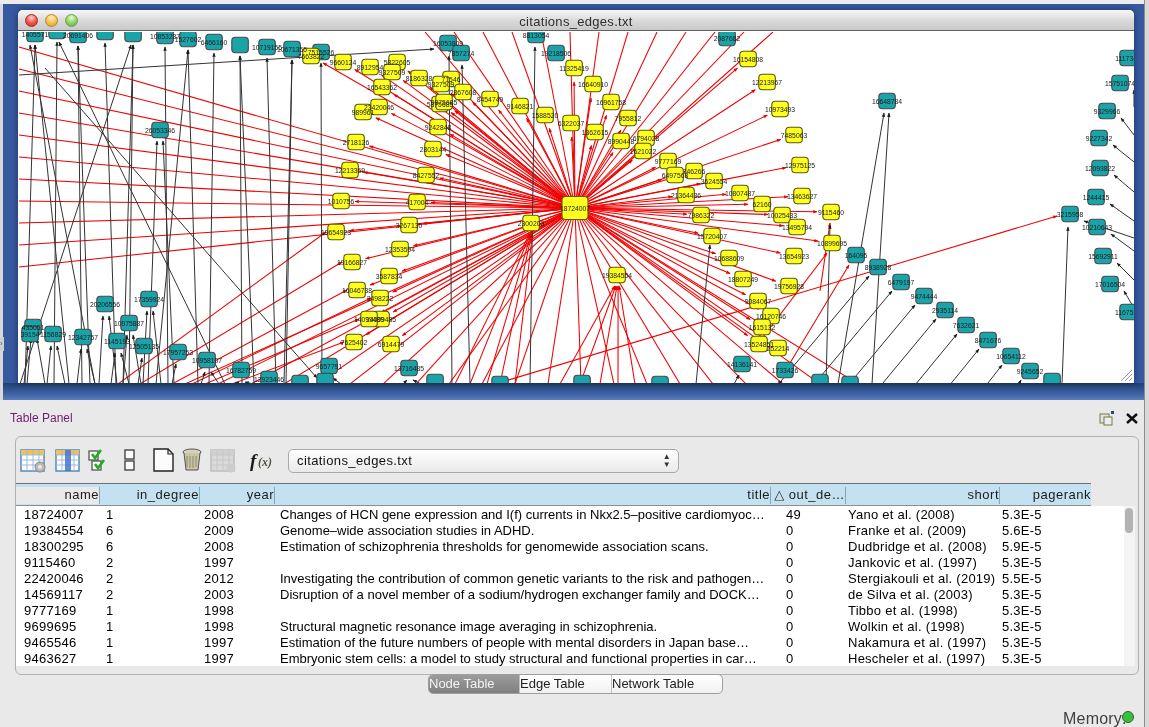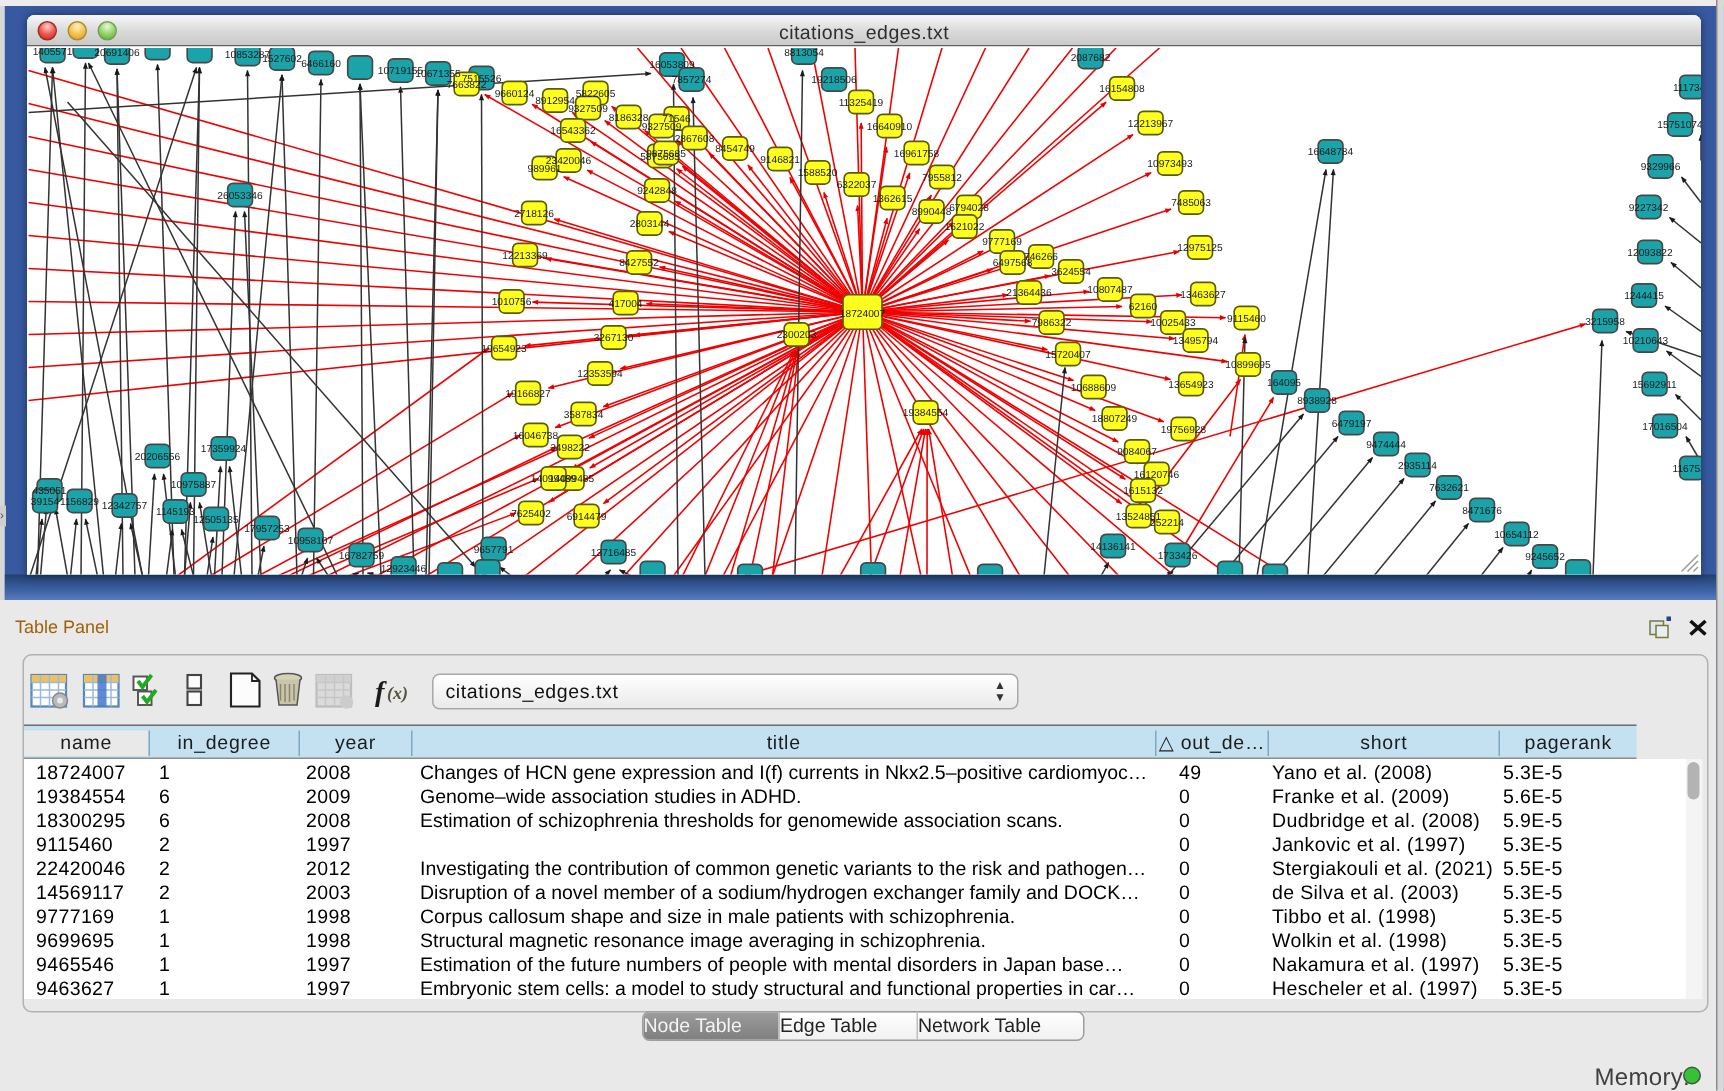--- a/index.html
+++ b/index.html
@@ -12,30 +12,30 @@
  background:linear-gradient(#f7f7f7,#d9d9d9 55%,#c9c9c9);border-bottom:1px solid #626262}
 .titlebar .tt{position:absolute;left:0;right:0;top:4px;text-align:center;font-size:13px;
  letter-spacing:.3px;color:#2e2e2e}
 .light{position:absolute;top:4px;width:13px;height:13px;border-radius:50%}
 .l1{left:7px;background:radial-gradient(circle at 50% 25%,#fbd0cb,#ee5347 55%,#c92c22);border:1px solid #a02d25}
 .l2{left:27px;background:radial-gradient(circle at 50% 25%,#fdf0c0,#f5c04a 55%,#d89a22);border:1px solid #b08a2e}
 .l3{left:47px;background:radial-gradient(circle at 50% 25%,#e8f8d8,#8ed162 55%,#5aa836);border:1px solid #71a14f}
 .content{position:absolute;left:0;top:22px;width:1116px;height:351px;background:#fff;overflow:hidden}
 .grip{position:absolute;right:1px;bottom:1px}
 .tph{position:absolute;left:0;top:400px;width:1149px;height:36px}
-.tph .t{position:absolute;left:10px;top:11px;font-size:12px;color:#a16207}
+.tph .t{position:absolute;left:10px;top:11px;font-size:12px;color:#701a75}
 .panel{position:absolute;left:15px;top:436px;width:1124px;height:239px;border:1px solid #b1b1b1;
  border-radius:6px;background:#e9e9e9}
 .combo{position:absolute;left:288px;top:449px;width:391px;height:24px;border:1px solid #a9a9a9;
  border-radius:5px;background:linear-gradient(#fff,#f2f2f2 60%,#e9e9e9);font-size:13px;letter-spacing:.4px;color:#111;
  line-height:22px;padding-left:8px}
 .combo .arr{position:absolute;right:7px;top:3px;font-size:8px;color:#333;line-height:8px}
 .thead{position:absolute;left:16px;top:483px;width:1075px;height:23px;background:#c3e1f0;
  border-top:1px solid #6f6f6f;border-bottom:1px solid #8e8e8e;font-size:13px;letter-spacing:.5px;color:#1c1c1c}
-.thead .h{position:absolute;top:3px;text-align:center;border-left:1px solid #7fa8c1;height:17px}
+.thead .h{position:absolute;top:3px;text-align:right;border-left:1px solid #7fa8c1;height:17px}
 .tbody{position:absolute;left:16px;top:506px;width:1108px;height:160px;background:#fff;
  font-size:13px;letter-spacing:.25px;color:#000}
 .tr{position:relative;height:16px;white-space:nowrap}
 .tr div{position:absolute;top:1px;overflow:hidden}
 .c0{left:8px;width:80px}.c1{left:90px;width:90px}.c2{left:188px;width:70px}
 .c3{left:264px;width:486px;letter-spacing:0}.c4{left:770px;width:70px}.c5{left:832px;width:150px}
 .c6{left:986px;width:100px}
 .scroll{position:absolute;left:1124px;top:506px;width:11px;height:160px;background:#f4f4f4}
 .thumb{position:absolute;left:1px;top:2px;width:8px;height:25px;border-radius:4px;background:#b3b3b3}
 .tabs{position:absolute;left:428px;top:674px;width:295px;height:20px;border:1px solid #9e9e9e;
@@ -674,37 +674,36 @@
       <div class="c4">0</div>
       <div class="c5">Jankovic et al. (1997)</div>
       <div class="c6">5.3E-5</div>
     </div>
     <div class="tr">
       <div class="c0">22420046</div>
       <div class="c1">2</div>
       <div class="c2">2012</div>
       <div class="c3">Investigating the contribution of common genetic variants to the risk and pathogen…</div>
       <div class="c4">0</div>
-      <div class="c5">Stergiakouli et al. (2021)</div>
+      <div class="c5">Stergiakouli et al. (2019)</div>
       <div class="c6">5.5E-5</div>
     </div>
     <div class="tr">
       <div class="c0">14569117</div>
       <div class="c1">2</div>
       <div class="c2">2003</div>
       <div class="c3">Disruption of a novel member of a sodium/hydrogen exchanger family and DOCK…</div>
       <div class="c4">0</div>
       <div class="c5">de Silva et al. (2003)</div>
       <div class="c6">5.3E-5</div>
     </div>
     <div class="tr">
       <div class="c0">9777169</div>
       <div class="c1">1</div>
       <div class="c2">1998</div>
-      <div class="c3">Corpus callosum shape and size in male patients with schizophrenia.</div>
       <div class="c4">0</div>
       <div class="c5">Tibbo et al. (1998)</div>
       <div class="c6">5.3E-5</div>
     </div>
     <div class="tr">
       <div class="c0">9699695</div>
       <div class="c1">1</div>
       <div class="c2">1998</div>
       <div class="c3">Structural magnetic resonance image averaging in schizophrenia.</div>
       <div class="c4">0</div>

